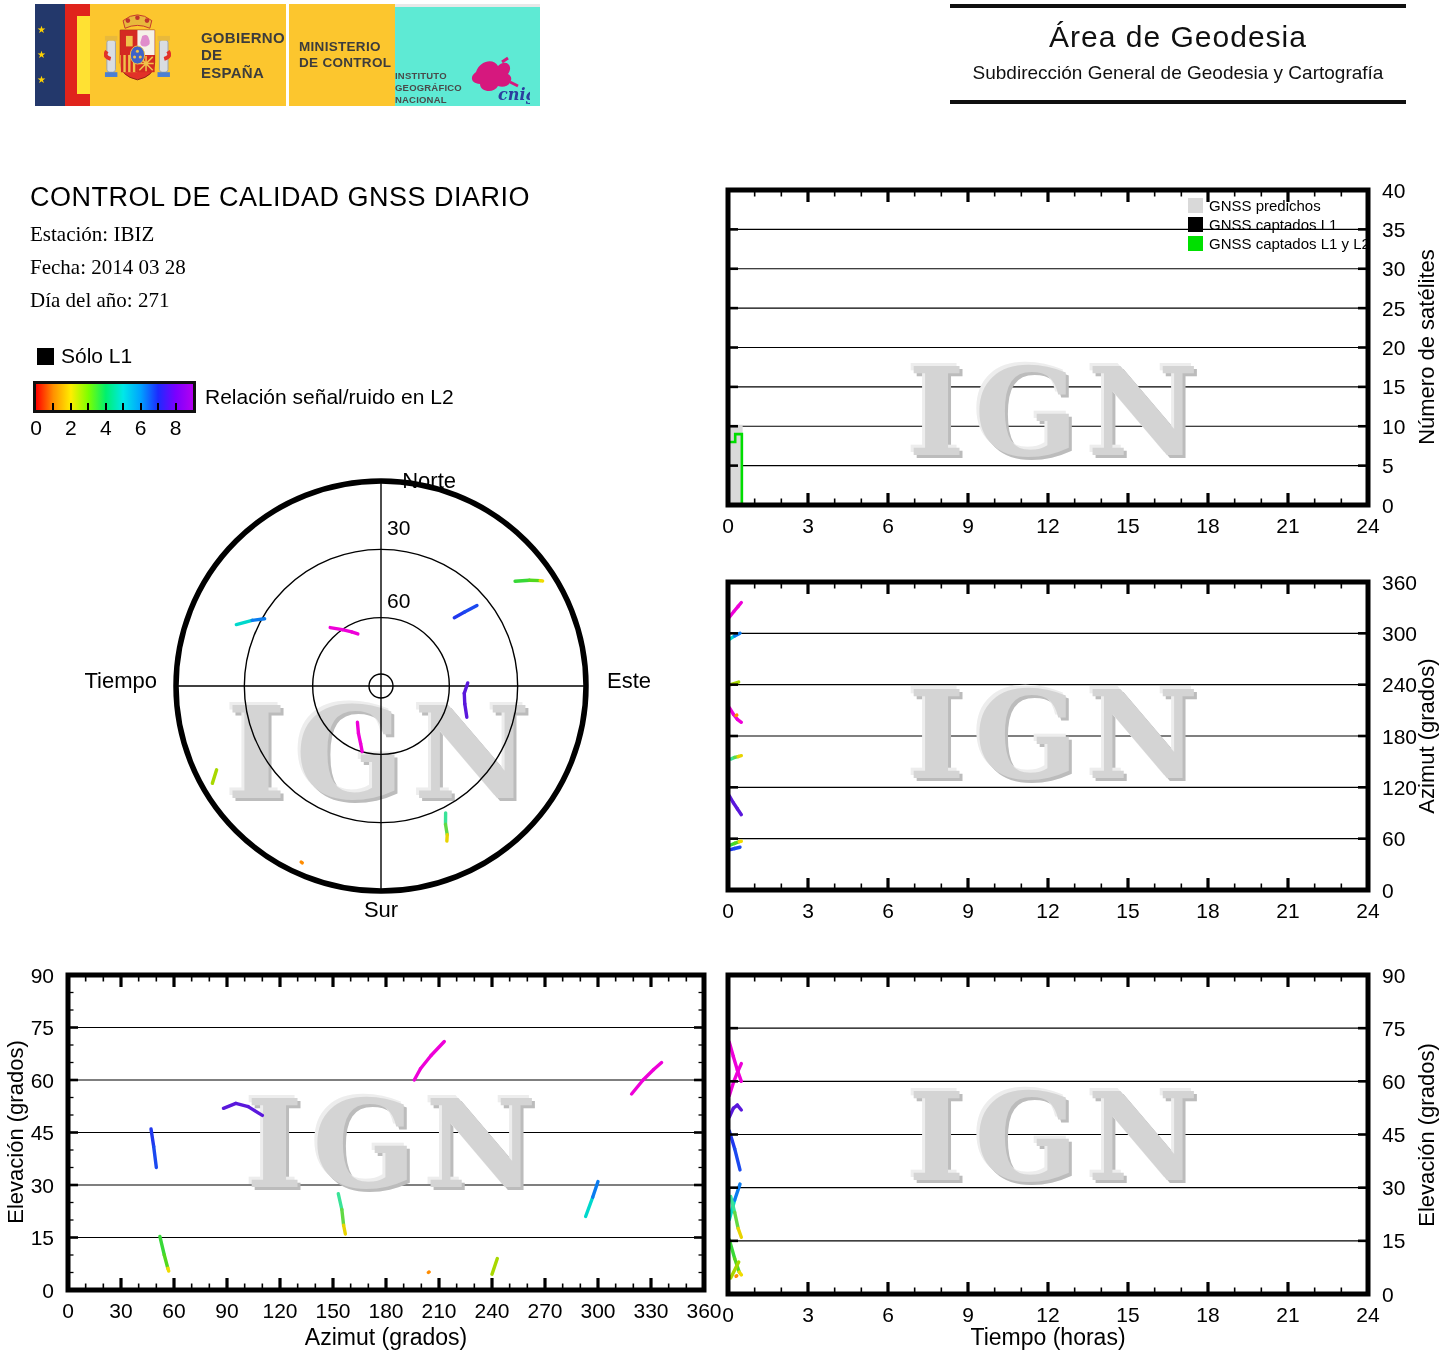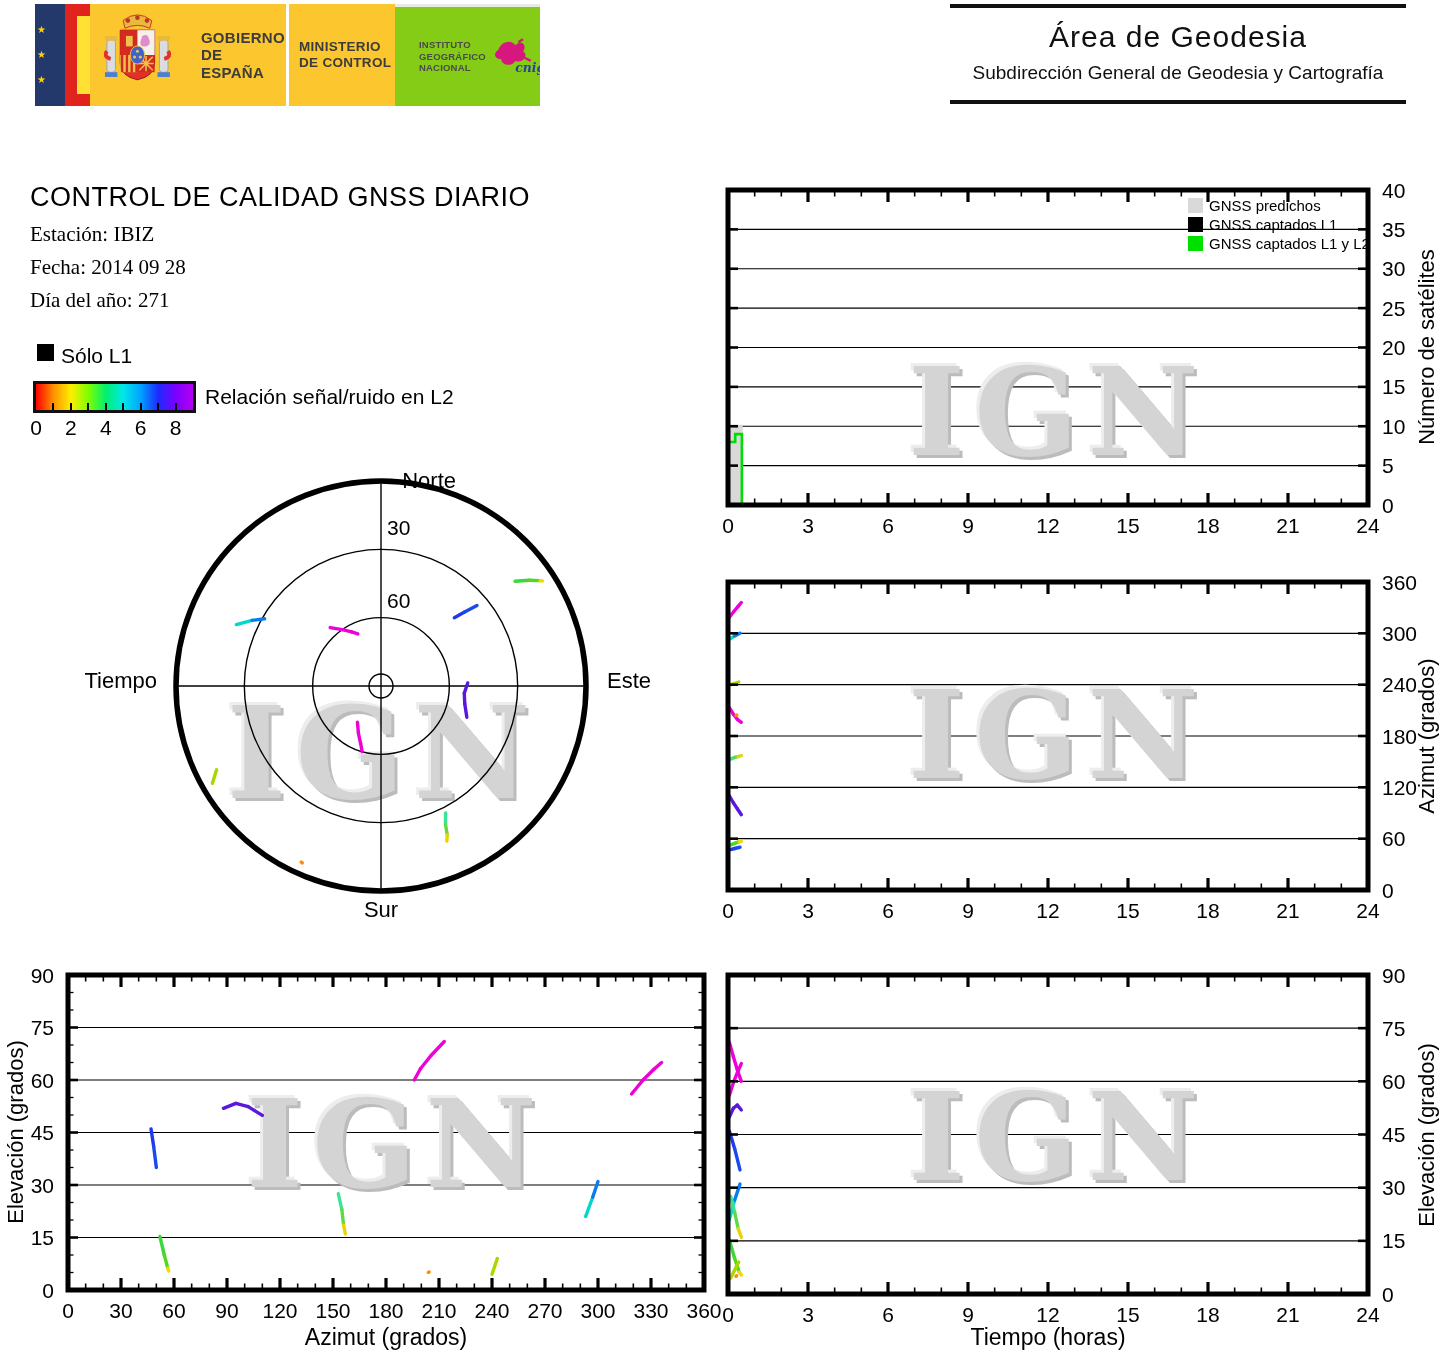--- a/index.html
+++ b/index.html
@@ -10,32 +10,32 @@
   #banner{left:35px;top:4px;height:102px;display:flex;}
   .eu-strip{width:30px;background:#23386b;display:flex;flex-direction:column;justify-content:space-around;align-items:flex-start;padding:14px 0;}
   .eu-strip span{color:#ffd200;font-size:10px;line-height:10px;margin-left:2px;}
   .flag-red{width:12px;background:#e0231c;}
   .flag-yellow{width:13px;background:linear-gradient(to bottom,#e0231c 0 12%,#ffe133 12% 88%,#e0231c 88% 100%);}
   .gold{background:#fcc62e;display:flex;align-items:center;}
   .gold1{width:196px;}
   .gap{width:3px;background:#fff;}
   .gold2{width:106px;padding-left:10px;box-sizing:border-box;}
   .gov-text{font-weight:bold;font-size:15px;line-height:1.15;color:#3c3c3c;letter-spacing:.3px;}
-  .white3{width:145px;background:#84cc16;display:flex;align-items:center;padding-left:24px;box-sizing:border-box;border-top:3px solid #e8e8e8;}
+  .white3{width:145px;background:#5eead4;display:flex;align-items:flex-end;padding-left:0;box-sizing:border-box;border-top:3px solid #e8e8e8;}
   .inst-text{font-weight:bold;font-size:9.5px;line-height:1.25;color:#4a4a4a;letter-spacing:.2px;}
   #cnig{margin-left:6px;}
   
   #area-box{left:950px;top:4px;width:456px;border-top:4px solid #101010;border-bottom:4px solid #101010;
             text-align:center;padding:12px 0 16px;}
   #area-title{font-size:30px;letter-spacing:1px;color:#101010;}
   #area-subtitle{font-size:19px;margin-top:8px;color:#101010;}
   
   #report-title{left:30px;top:182px;font-size:27px;letter-spacing:.5px;}
   .info{left:30px;font-size:21px;font-family:Liberation Serif, serif;}
-  #solo-l1{left:37px;top:344px;display:flex;gap:7px;font-size:21px;}
+  #solo-l1{left:37px;top:344px;display:flex;align-items:center;gap:7px;font-size:21px;}
   #solo-l1-swatch{width:17px;height:17px;background:#000;}
   #colorbar-wrap{left:33px;top:381px;}
   #colorbar{width:157px;height:26px;border:3px solid #101010;position:relative;}
   #colorbar .cbtick{position:absolute;bottom:0;width:2px;height:7px;background:#000;}
   #colorbar-labels{position:relative;width:200px;height:24px;margin-top:3px;font-size:21px;}
   #colorbar-labels span{position:absolute;transform:translateX(-50%);}
   #colorbar-title{left:205px;top:385px;font-size:21px;}
   
   .compass{font-size:22px;}
   .ringlab{font-size:21px;background:#fff;padding:0 2px;}
@@ -115,21 +115,21 @@
     </div>
   </div>
 
   <div id="report-title" class="abs">CONTROL DE CALIDAD GNSS DIARIO</div>
 
   <div id="area-box" class="abs">
     <div id="area-title">Área de Geodesia</div>
     <div id="area-subtitle">Subdirección General de Geodesia y Cartografía</div>
   </div>
   <div class="abs info" style="top:222px">Estación: IBIZ</div>
-  <div class="abs info" style="top:255px">Fecha: 2014 09 28</div>
+  <div class="abs info" style="top:255px">Fecha: 2014 03 28</div>
   <div class="abs info" style="top:288px">Día del año: 271</div>
 
   <div id="solo-l1" class="abs">
     <div id="solo-l1-swatch"></div>
     <div>Sólo L1</div>
   </div>
 
   <div id="colorbar-wrap" class="abs">
     <div id="colorbar" style="background: linear-gradient(to right, rgb(255, 0, 0), rgb(255, 145, 0), rgb(255, 238, 0), rgb(125, 255, 0), rgb(0, 240, 110), rgb(0, 232, 232), rgb(0, 162, 255), rgb(28, 43, 255), rgb(122, 0, 255), rgb(180, 0, 240));">
         <div class="cbtick" style="left: 16.4444px;"></div>

